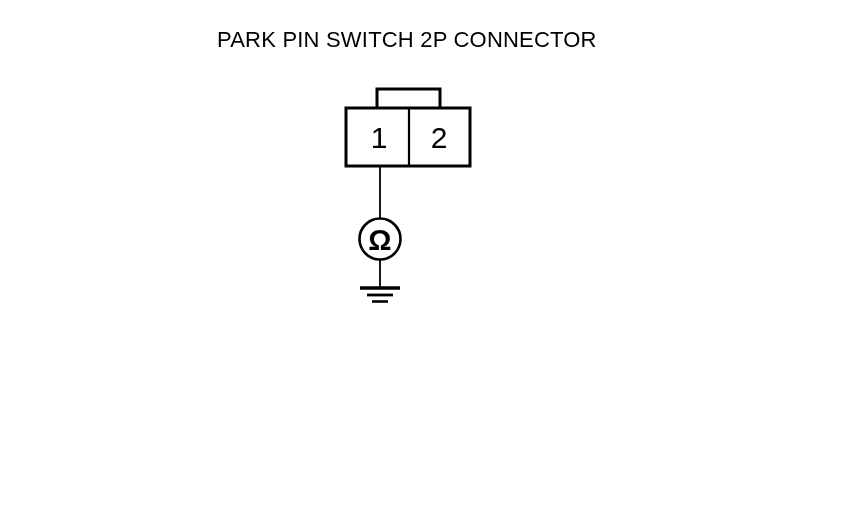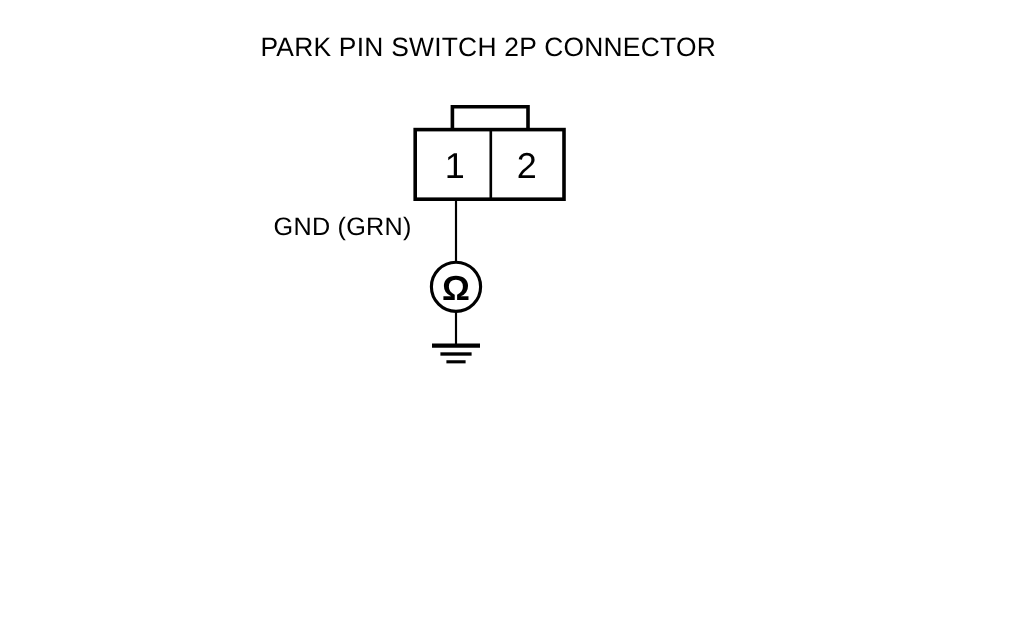--- a/index.html
+++ b/index.html
@@ -64,21 +64,20 @@
     fill: #000000;
   }
 </style>
 </head>
 <body>
 
 <div id="diagram-root">
 
   <div class="txt" id="title-text">PARK PIN SWITCH 2P CONNECTOR</div>
 
-  <div class="txt" id="gnd-label-text">GND (GRN)</div>
 
 
   <svg id="schematic-svg" width="860" height="523" viewBox="0 0 860 523">
 
     <path d="M341,108 L341,89 L404,89 L404,108" fill="none" stroke="#000000" stroke-width="3"></path>
 
     <rect x="310" y="108" width="124" height="58" fill="none" stroke="#000000" stroke-width="3"></rect>
 
     <line x1="373" y1="108" x2="373" y2="166" stroke="#000000" stroke-width="2.2"></line>
 

